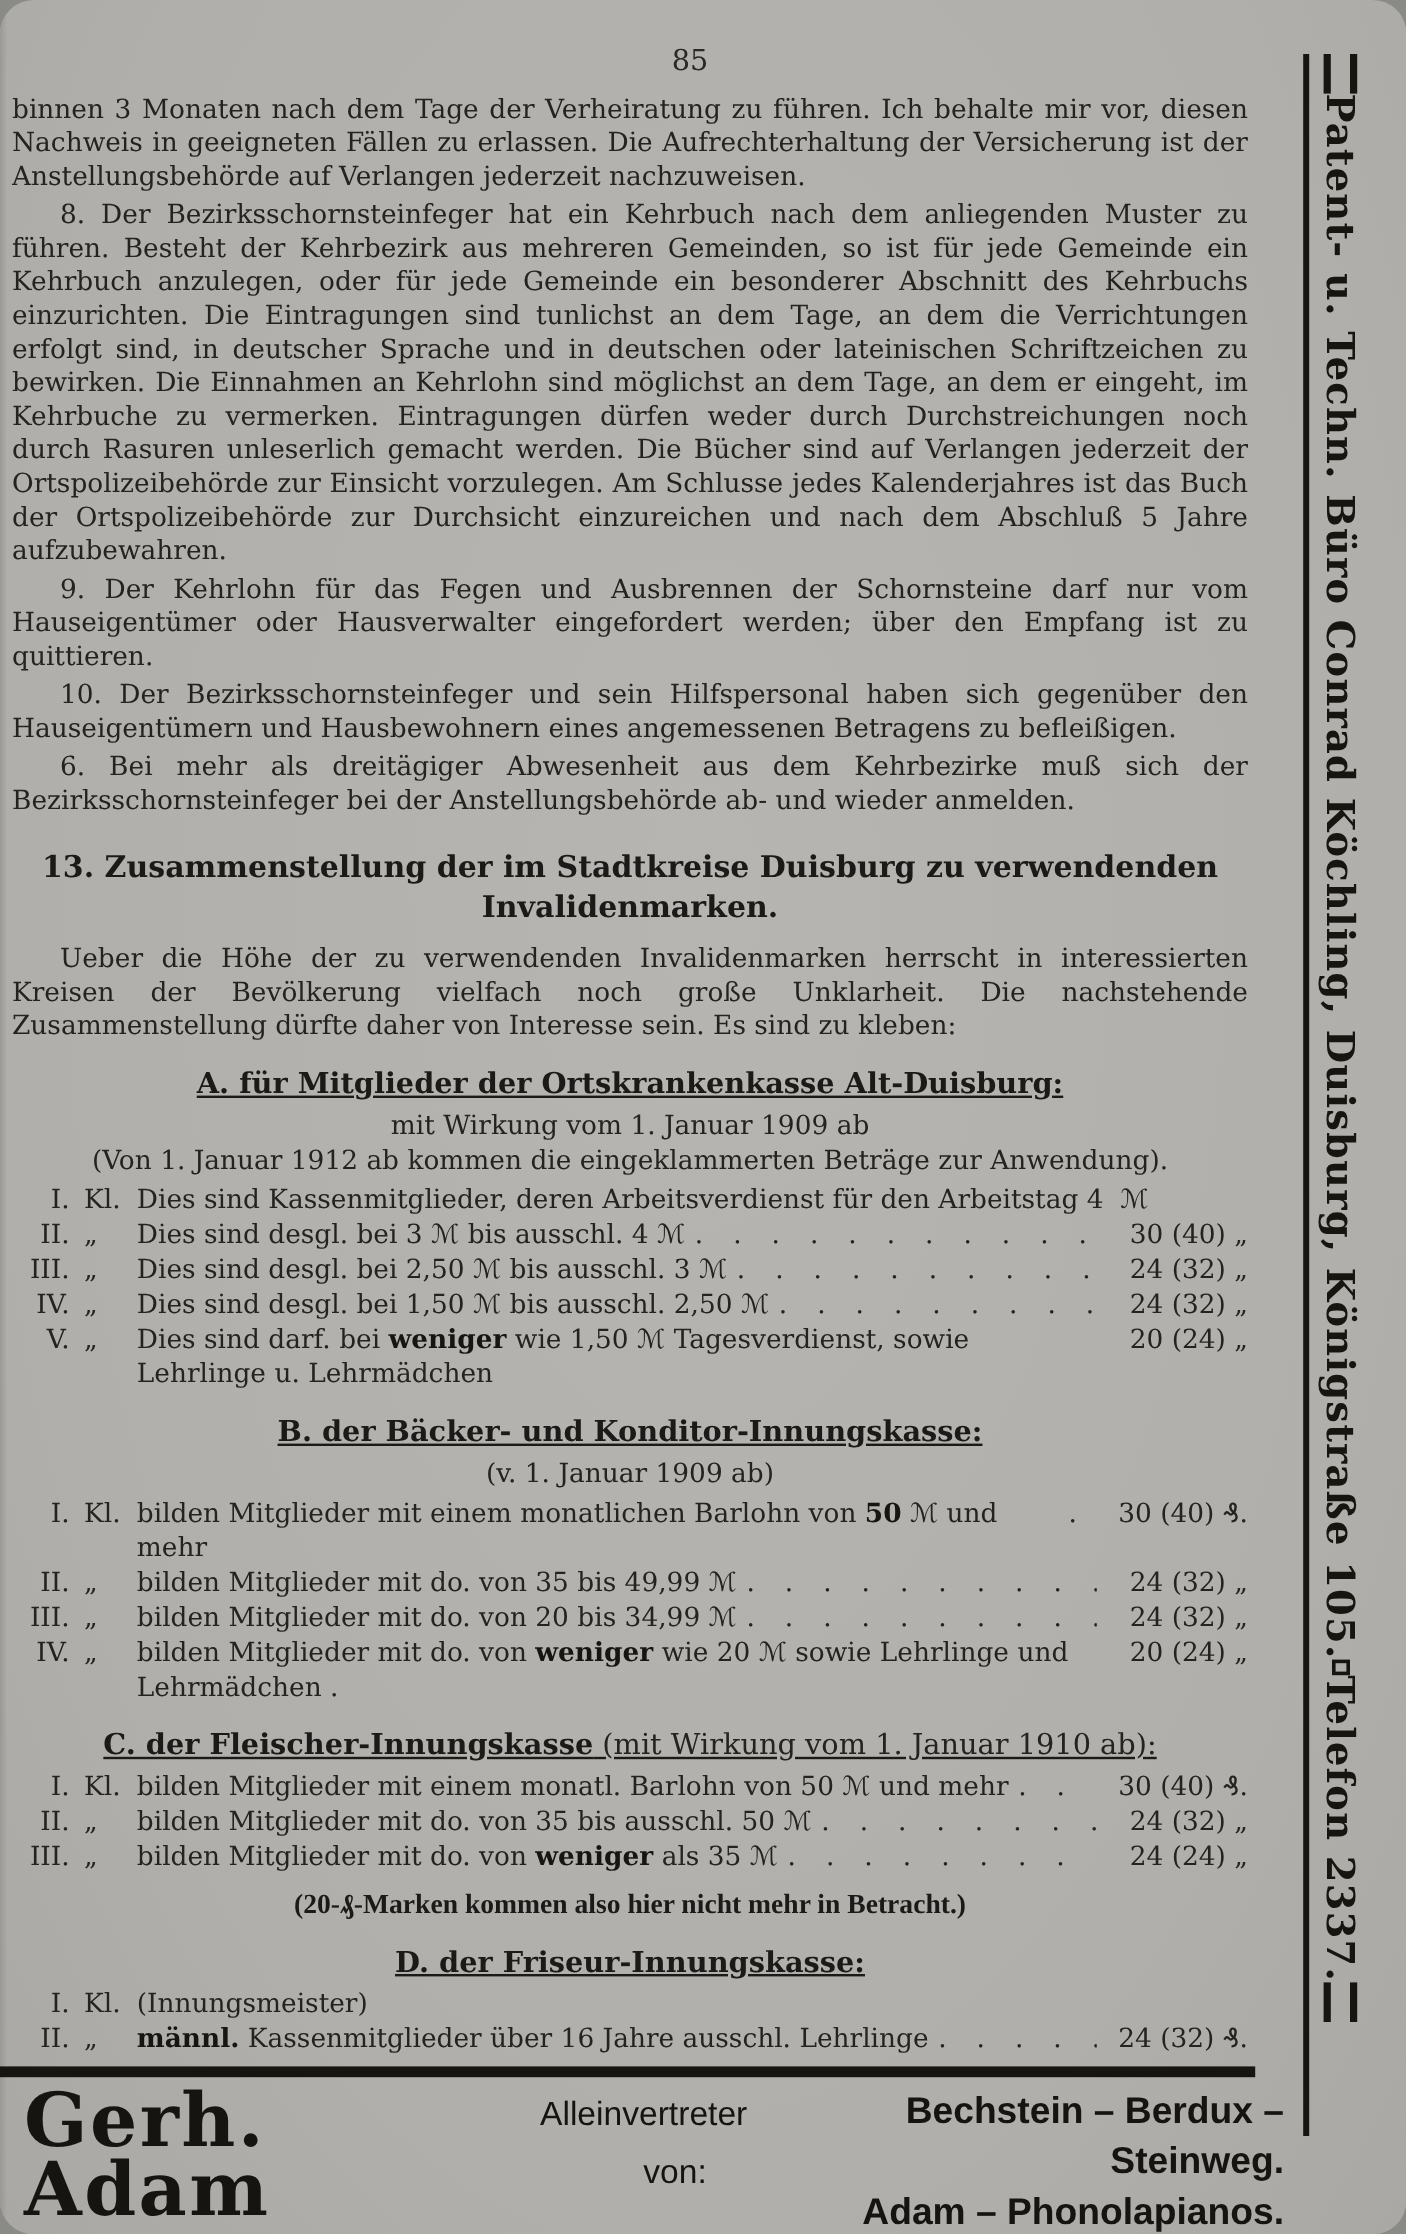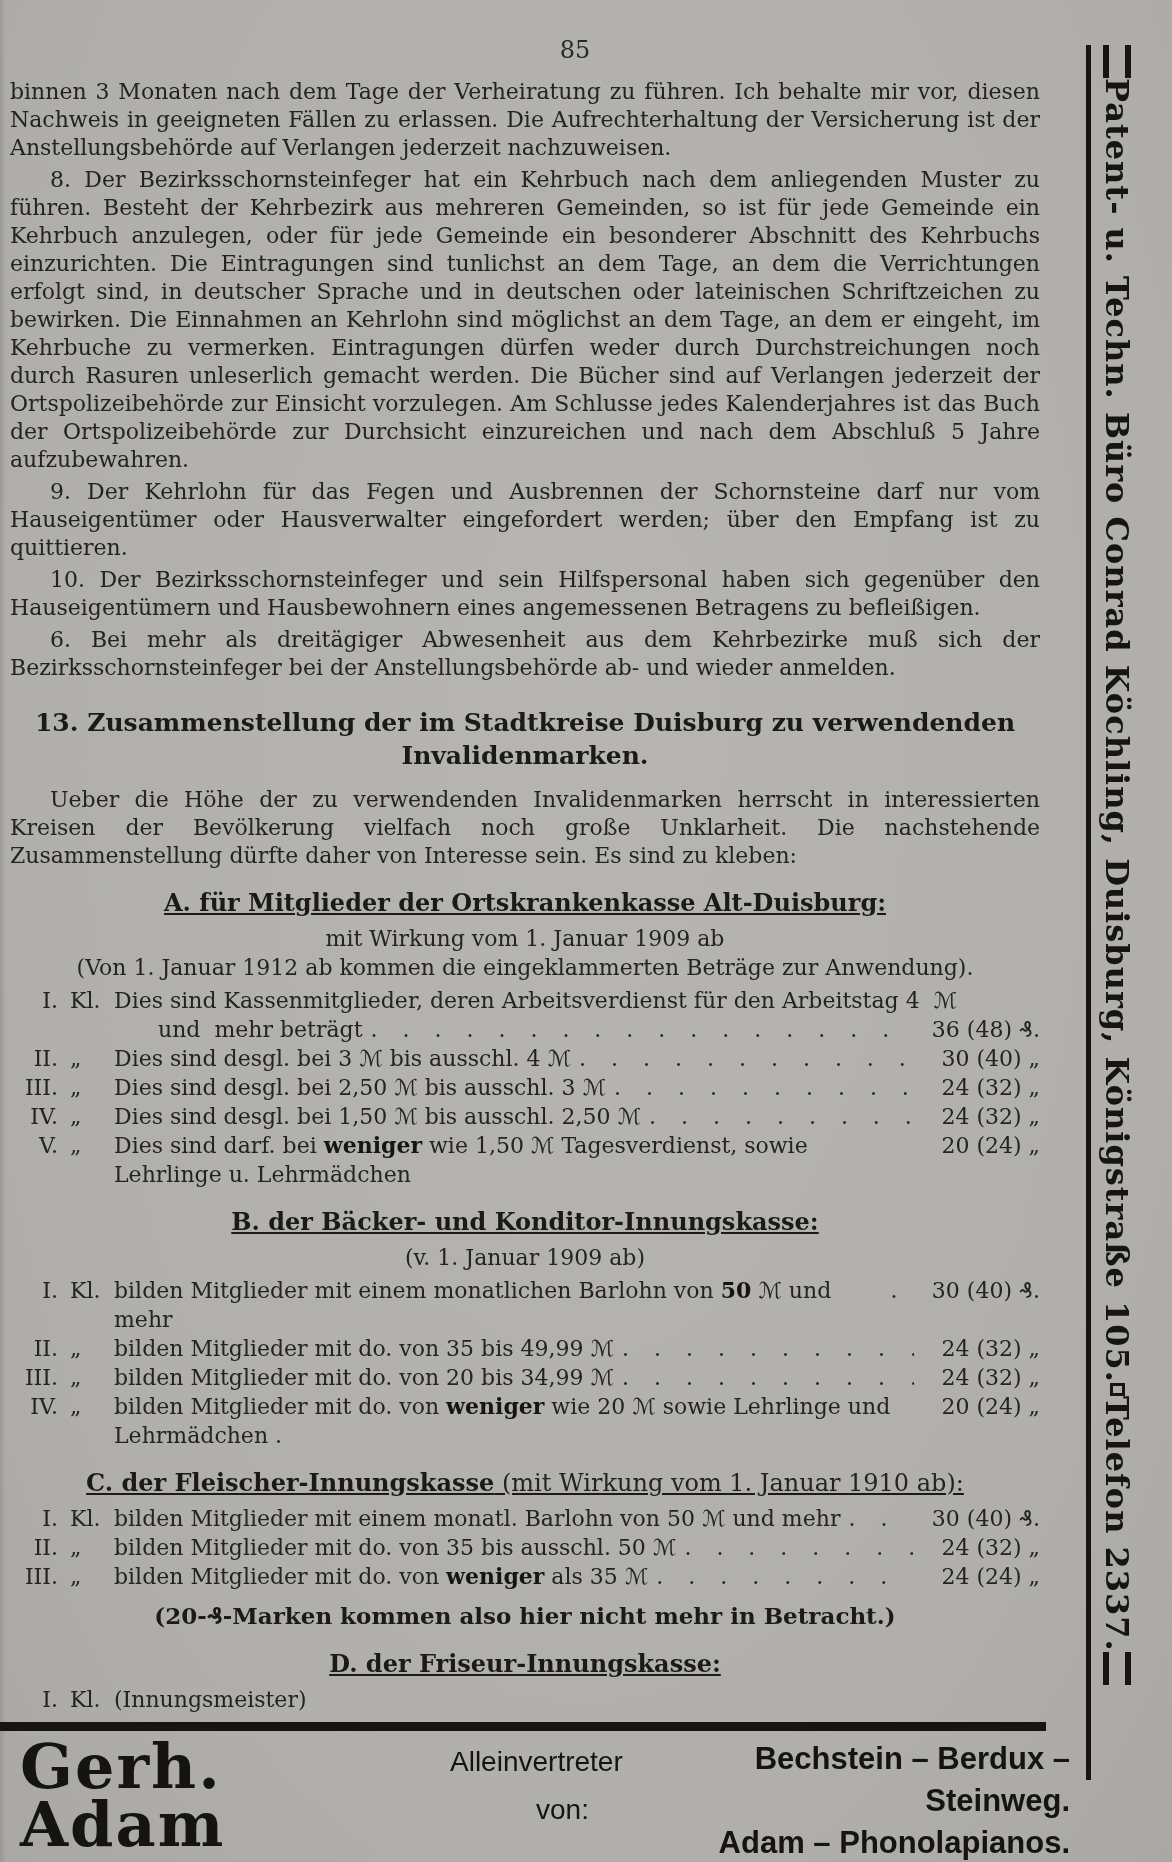--- a/index.html
+++ b/index.html
@@ -5,41 +5,42 @@
   html,body{margin:0;padding:0;}
   body{background:#8a8a86;}
   .page{
     position:relative;
     width:1172px;height:1862px;
     background:#b2b1ad;
     background-image:radial-gradient(ellipse at 50% 40%, #b6b5b1 0%, #b0afab 70%, #a9a8a4 100%);
     overflow:hidden;
     font-family:"DejaVu Serif","DejaVu Sans",serif;
     color:#242320;
+    border-radius:28px;
   }
   .pageno{position:absolute;top:36px;left:0;width:1150px;text-align:center;font-size:24px;color:#2a2926;}
   .main{position:absolute;left:10px;top:78px;width:1030px;height:1640px;overflow:hidden;}
   .para{font-size:22px;line-height:28px;text-align:justify;margin:0 0 4px 0;}
   .para.indent{text-indent:40px;}
   .h13{font-weight:bold;font-size:25px;line-height:33px;text-align:center;margin:24px 0 14px 0;color:#1b1a18;}
   .sec{margin-top:6px;}
   .sec-head{font-weight:bold;font-size:24px;line-height:30px;text-align:center;margin:18px 0 6px 0;color:#1b1a18;text-decoration:underline;}
   .sec-head .plain{font-weight:normal;color:#242320;}
   .subtitle{font-size:22px;line-height:29px;text-align:center;margin:0;}
   .lines{margin-top:4px;}
   .line{display:flex;align-items:baseline;font-size:22px;line-height:29px;}
   .num{flex:0 0 48px;text-align:right;white-space:nowrap;}
   .suf{flex:0 0 44px;padding-left:12px;white-space:nowrap;}
   .sp1{flex:0 0 148px;}
   .txt{flex:0 1 auto;white-space:pre-wrap;}
   .txt b{color:#161511;}
   .dots{flex:1 1 24px;overflow:hidden;white-space:nowrap;margin:0 8px;align-self:baseline;}
   .dots::before{content:". . . . . . . . . . . . . . . . . . . . . . . . . . . . . . . . . . . . . . . . . . . . . . . . . . . . . . . . . . . .";letter-spacing:9px;}
   .val{flex:0 0 118px;margin-left:auto;text-align:right;white-space:nowrap;}
-  .note{font-weight:bold;font-size:23px;line-height:30px;text-align:center;margin:10px 0 2px 0;color:#1b1a18;}
+  .note{font-weight:bold;font-size:23px;line-height:30px;text-align:center;margin:10px 0 2px 0;color:#1b1a18;font-family:Liberation Serif, serif;}
 
   
   .sidebar{position:absolute;top:45px;right:0;width:124px;height:1690px;}
   .side-rule{position:absolute;left:38px;top:0;bottom:-45px;width:5px;background:#16150f;}
   .side-flow{
     position:absolute;left:50px;top:0;height:1640px;
     writing-mode:vertical-rl;text-orientation:mixed;
     display:flex;flex-direction:row;justify-content:space-between;align-items:center;
     font-size:32px;font-weight:bold;letter-spacing:1px;color:#16150f;white-space:nowrap;
   }
@@ -89,28 +90,20 @@
       <div class="lines">
 
           <div class="line">
             <span class="num">I.</span>
             <span class="suf">Kl.</span>
 
             <span class="txt"><span>Dies sind Kassenmitglieder, deren Arbeitsverdienst für den Arbeitstag 4  ℳ</span></span>
 
           </div>
 
-          <div class="line">
-
-            <span class="sp1"></span>
-
-            <span class="txt"><span>und  mehr beträgt</span></span>
-            <span class="dots"></span>
-            <span class="val">36 (48) ₰.</span>
-          </div>
 
           <div class="line">
             <span class="num">II.</span>
             <span class="suf">„</span>
 
             <span class="txt"><span>Dies sind desgl. bei 3 ℳ bis ausschl. 4 ℳ</span></span>
             <span class="dots"></span>
             <span class="val">30 (40) „</span>
           </div>
 

